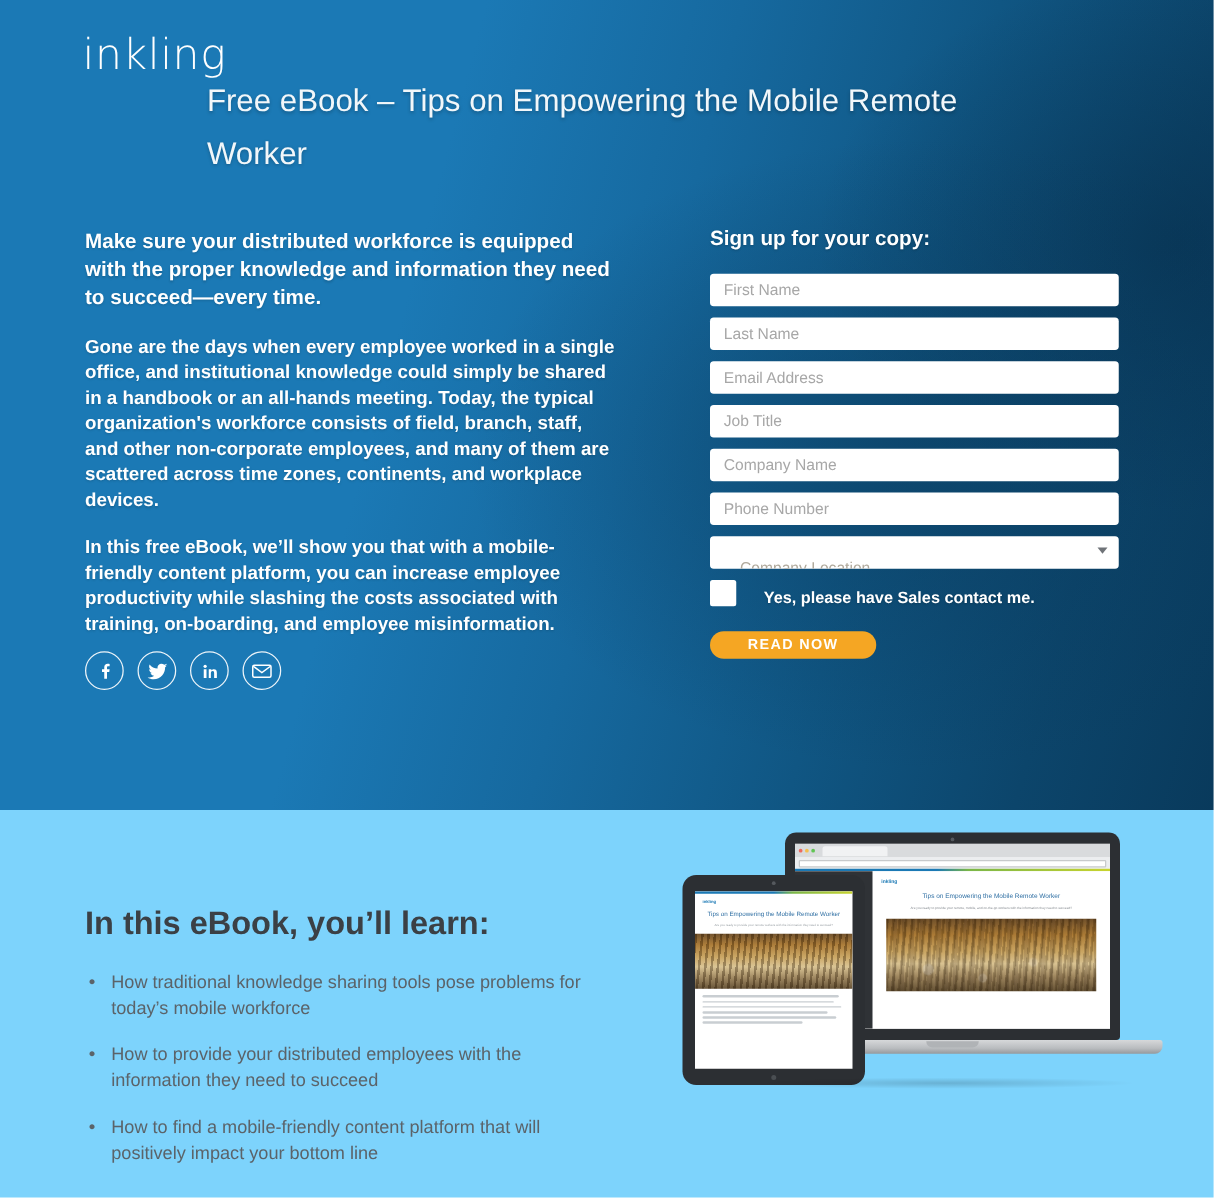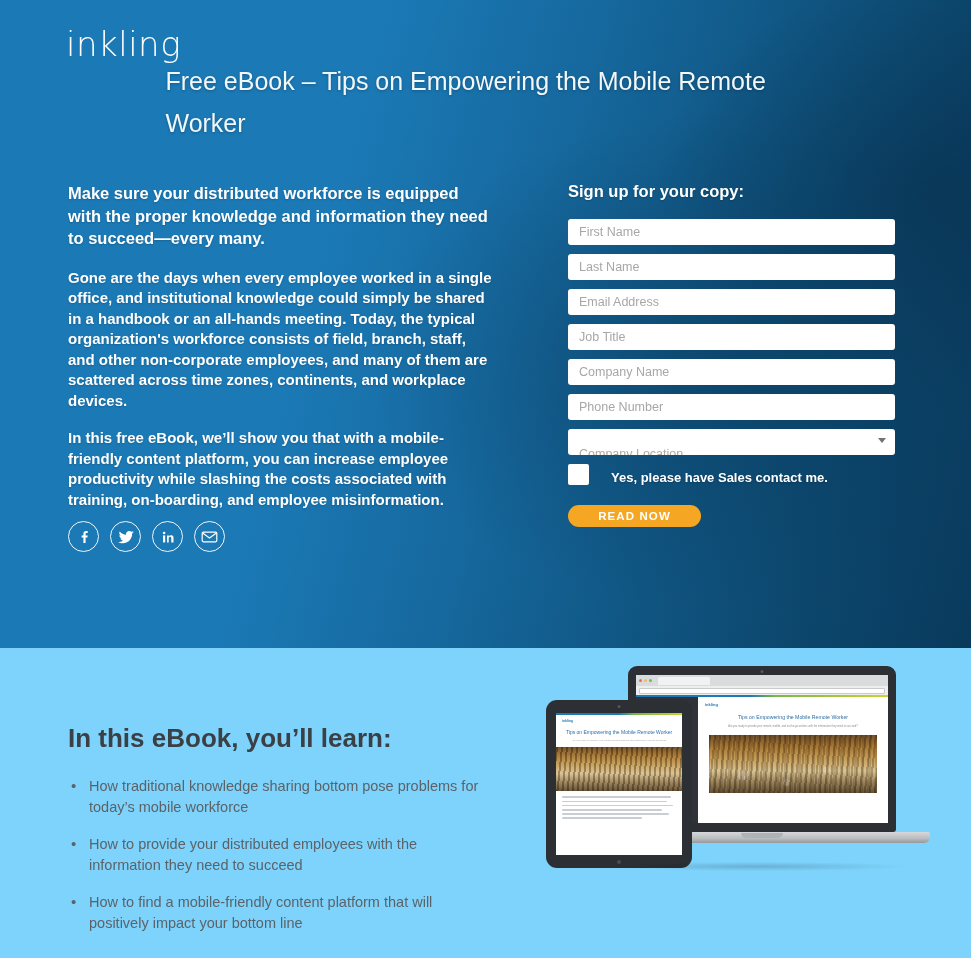--- a/index.html
+++ b/index.html
@@ -135,21 +135,21 @@
     height: 26px;
     background: #ffffff;
     border-radius: 3px;
     overflow: hidden;
     position: relative;
     cursor: pointer;
   }
   
   .select-text {
     position: absolute;
-    left: 11px;
+    left: 24px;
     top: 19px;
     font-size: 12.5px;
     color: #b0a99c;
     white-space: nowrap;
     height: 7px;
     overflow: hidden;
     line-height: 12px;
   }
   .select-arrow {
     position: absolute;
@@ -476,21 +476,21 @@
 <body>
 
 <section class="hero">
   <div class="hero-texture"></div>
 
   <div class="logo">inkling</div>
 
   <h1 class="hero-title">Free eBook – Tips on Empowering the Mobile Remote Worker</h1>
 
   <div class="hero-copy">
-    <p class="hero-lead">Make sure your distributed workforce is equipped with the proper knowledge and information they need to succeed—every many.</p>
+    <p class="hero-lead">Make sure your distributed workforce is equipped with the proper knowledge and information they need to succeed—every time.</p>
     <p class="hero-para">Gone are the days when every employee worked in a single office, and institutional knowledge could simply be shared in a handbook or an all-hands meeting. Today, the typical organization's workforce consists of field, branch, staff, and other non-corporate employees, and many of them are scattered across time zones, continents, and workplace devices.</p>
     <p class="hero-para">In this free eBook, we’ll show you that with a mobile-friendly content platform, you can increase employee productivity while slashing the costs associated with training, on-boarding, and employee misinformation.</p>
   </div>
 
   <div class="social-row">
     <a class="social-btn">
       <span>
         <svg width="14" height="14" viewBox="0 0 14 14">
           <path d="M8.6 13V7.5h1.8l.3-2.1H8.6V4c0-.6.2-1 1-1h1.1V1.1C10.4 1 9.8 1 9.1 1 7.5 1 6.4 2 6.4 3.8v1.6H4.6v2.1h1.8V13z" fill="#fff"></path>
         </svg>
@@ -546,21 +546,21 @@
     </div>
 
     <button class="cta-btn" type="submit">READ NOW</button>
   </form>
 </section>
 
 <section class="lower">
   <h2 class="learn-title">In this eBook, you’ll learn:</h2>
 
   <ul class="learn-list">
-    <li>How traditional knowledge sharing bottom pose problems for today’s mobile workforce</li>
+    <li>How traditional knowledge sharing tools pose problems for today’s mobile workforce</li>
     <li>How to provide your distributed employees with the information they need to succeed</li>
     <li>How to find a mobile-friendly content platform that will positively impact your bottom line</li>
   </ul>
 
   <div class="mockup">
 
     <div class="laptop">
       <div class="laptop-lid">
         <div class="laptop-cam"></div>
         <div class="laptop-screen">

